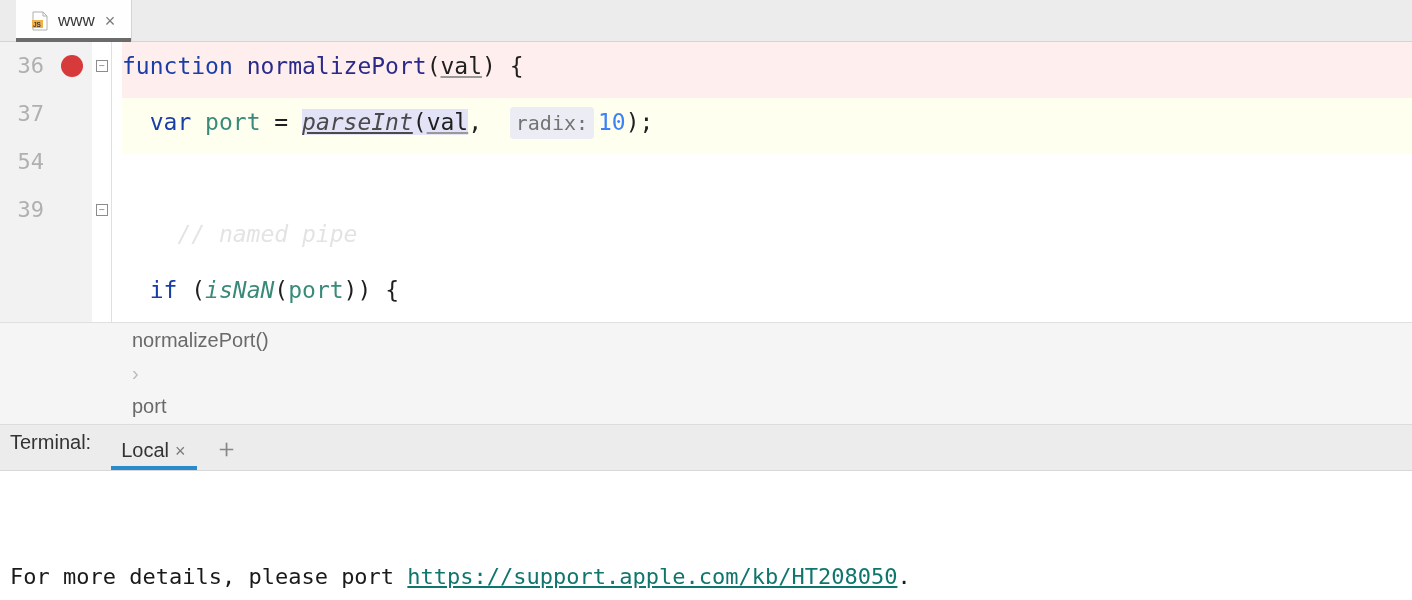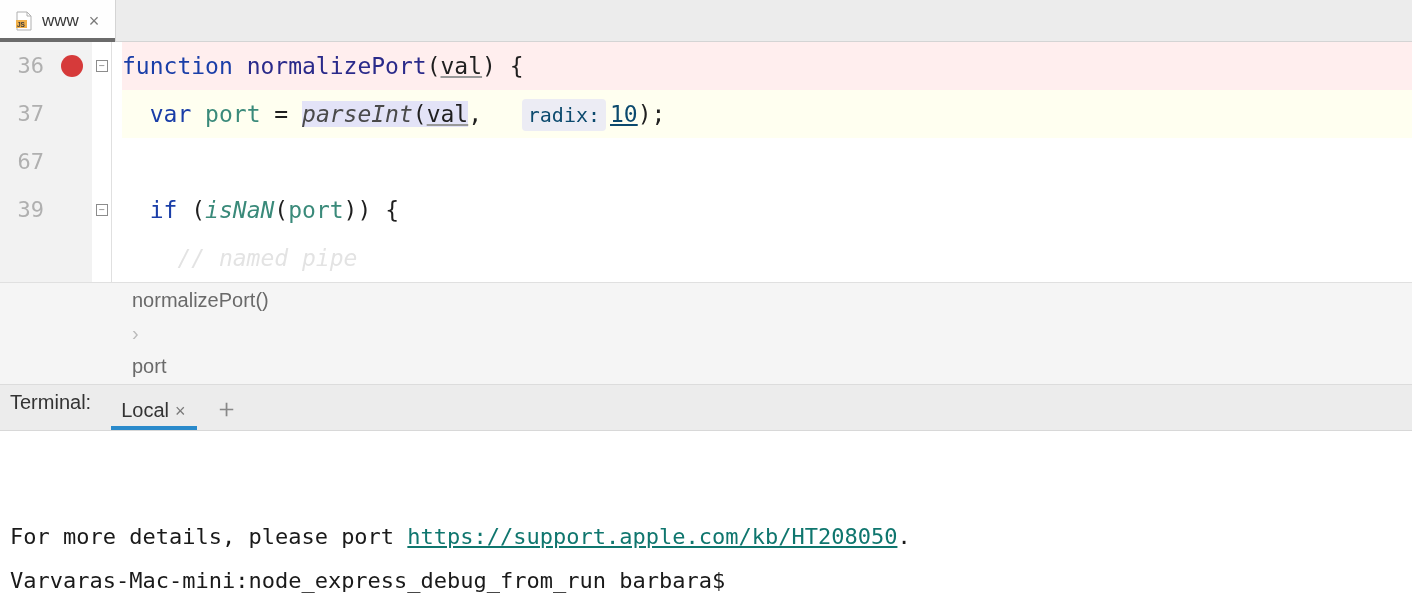--- a/index.html
+++ b/index.html
@@ -19,20 +19,21 @@
   }
   .tab {
     display: flex;
     align-items: center;
     gap: 8px;
     padding: 0 14px;
     background: #fefefe;
     height: 100%;
     border-right: 1px solid #d4d4d4;
     position: relative;
+    margin-left: 16px;
   }
   .tab.active::after {
     content: "";
     position: absolute;
     left: 0; right: 0; bottom: -1px;
     height: 4px;
     background: #6b6b6b;
   }
   .file-icon {
     width: 20px; height: 20px;
@@ -87,37 +88,37 @@
     border: 1px solid #8c8c8c;
     font-size: 10px; line-height: 10px; text-align:center;
     color:#8c8c8c; background:#fff;
   }
   .code {
     flex: 1;
     padding-left: 10px;
     font-size: 23px;
     overflow: hidden;
   }
-  .code .line { height: 48px; white-space: pre; }
+  .code .line { height: 56px; white-space: pre; }
   .line.l36 { background: #ffeeee; }
   .line.l37 { background: #fffff0; }
   .kw { color: #1a3ea8; font-weight: 500; }
   .fn { color: #2a2a8a; }
-  .num { color: #0c4a6e; text-decoration: underline; }
+  .num { color: #3b82f6; }
   .param { text-decoration: underline; text-decoration-color:#999; }
   .ident-green { color: #3a8a7a; }
-  .call-italic { font-style: italic; color: #4a4a4a; }
+  .call-italic { font-style: italic; color: #4a4a4a; text-decoration: underline; }
   .call-italic-green { font-style: italic; color: #3a8a7a; }
   .hint {
     background: #ececf4;
     border-radius: 4px;
     padding: 4px 6px;
-    color: #0c4a6e;
-    font-size: 20px;
-    margin: 0 4px 0 12px;
+    color: #737373;
+    font-size: 20px;
+    margin: 0 4px 0 0;
   }
   .comment { color: #bababa; font-style: italic; }
   .sel-bg { background: #e3e3f7; }
   .partial { height: 12px; overflow: hidden; opacity:.4; }
 
   
   .breadcrumb {
     background: #f5f5f5;
     border-top: 1px solid #e0e0e0;
     border-bottom: 1px solid #dcdcdc;
@@ -192,21 +193,21 @@
     </span>
     <span class="tab-label">www</span>
     <span class="close-icon">×</span>
   </div>
 </div>
 
 <div class="editor">
   <div class="gutter">
     <div class="ln">36</div>
     <div class="ln">37</div>
-    <div class="ln">67</div>
+    <div class="ln">54</div>
     <div class="ln">39</div>
   </div>
   <div class="bpcol">
     <div class="cell">
         <div class="bp"></div>
       </div>
     <div class="cell"></div>
     <div class="cell"></div>
     <div class="cell"></div>
   </div>
@@ -218,22 +219,22 @@
     <div class="cell"></div>
     <div class="cell">
         <div class="fold-toggle">−</div>
       </div>
   </div>
   <div class="code" id="code-area">
 
   <div class="line l36"><span class="kw">function </span><span class="fn">normalizePort</span><span>(</span><span class="param">val</span><span>) {</span></div>
       <div class="line l37"><span>  </span><span class="kw">var </span><span class="ident-green">port</span><span> = </span><span class="sel-bg"><span class="call-italic">parseInt</span><span>(</span><span class="param">val</span></span><span>,  </span><span class="hint">radix:</span><span class="num">10</span><span>);</span></div>
       <div class="line l38"></div>
+      <div class="line partial"><span class="comment">    // named pipe</span></div>
       <div class="line l39"><span>  </span><span class="kw">if </span><span>(</span><span class="call-italic-green">isNaN</span><span>(</span><span class="ident-green">port</span><span>)) {</span></div>
-      <div class="line partial"><span class="comment">    // named pipe</span></div>
     </div>
 </div>
 
 <div class="breadcrumb">
   <span>normalizePort()</span>
   <span class="sep">›</span>
   <span>port</span>
 </div>
 
 <div class="terminal-header">

